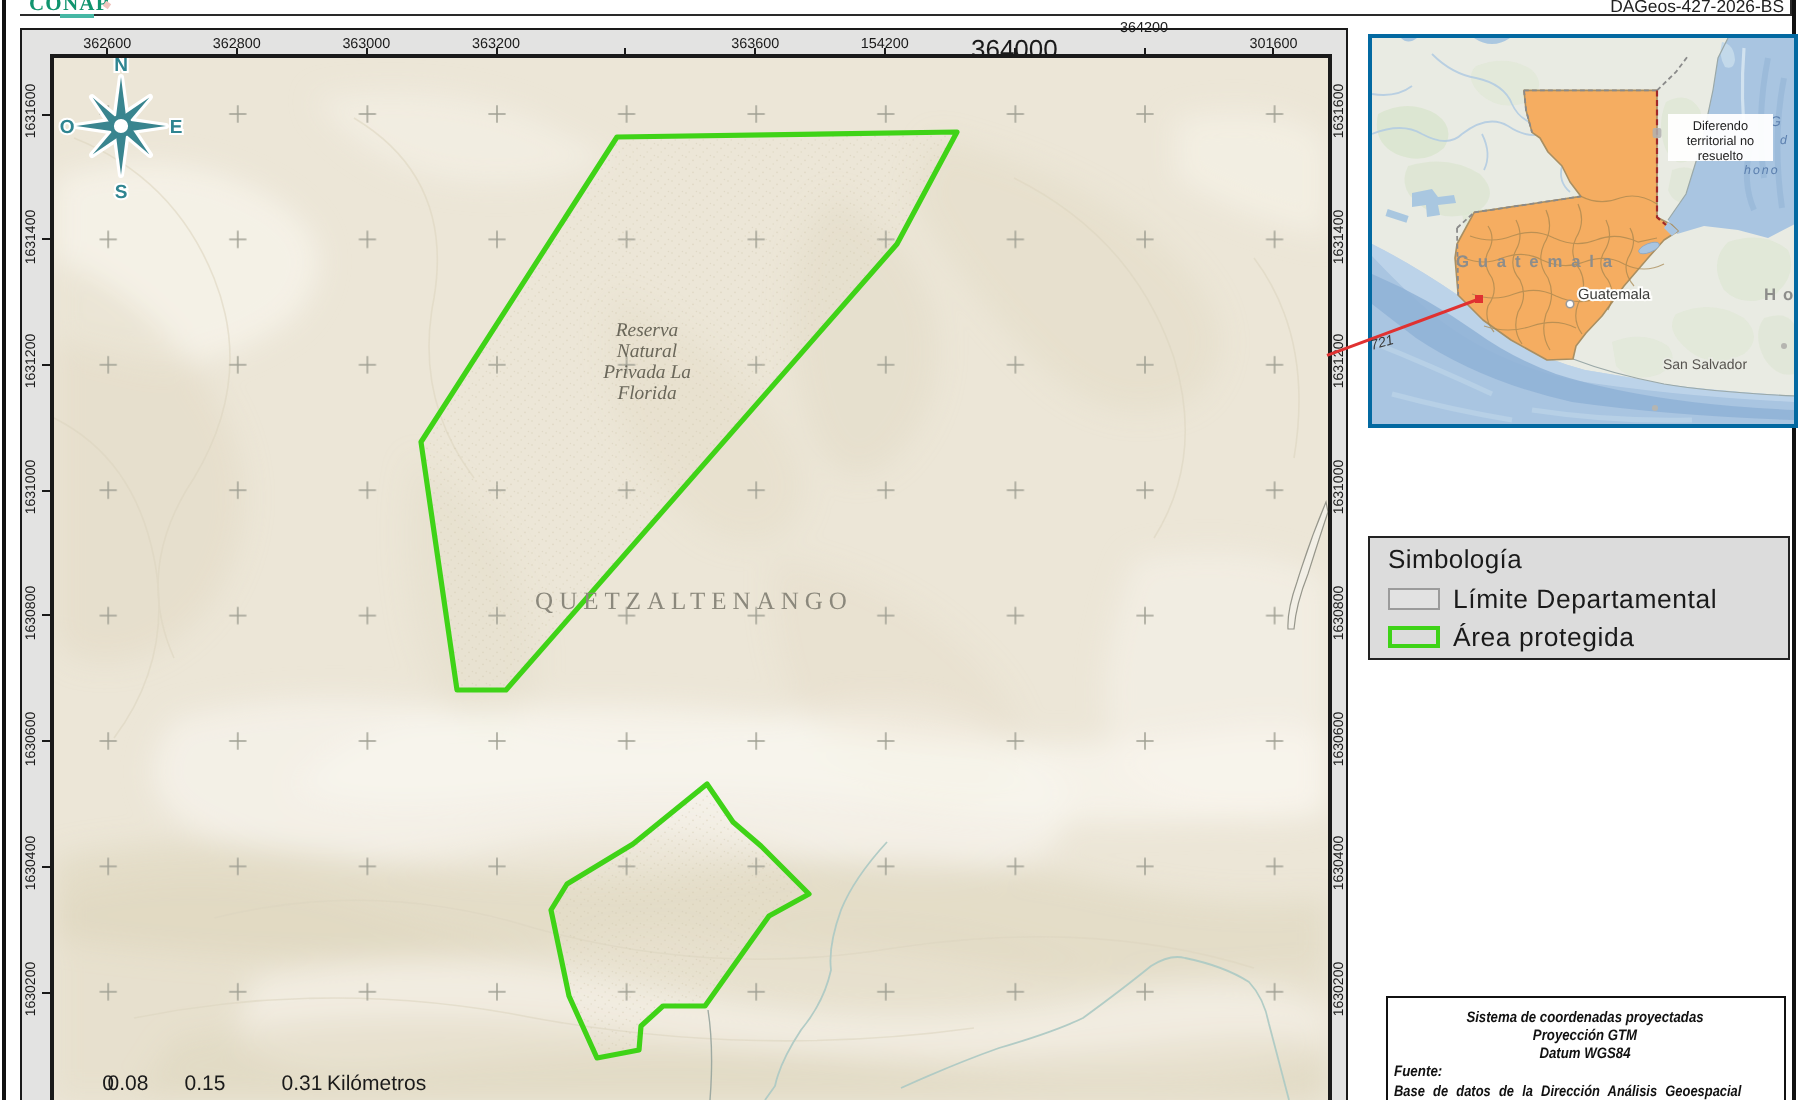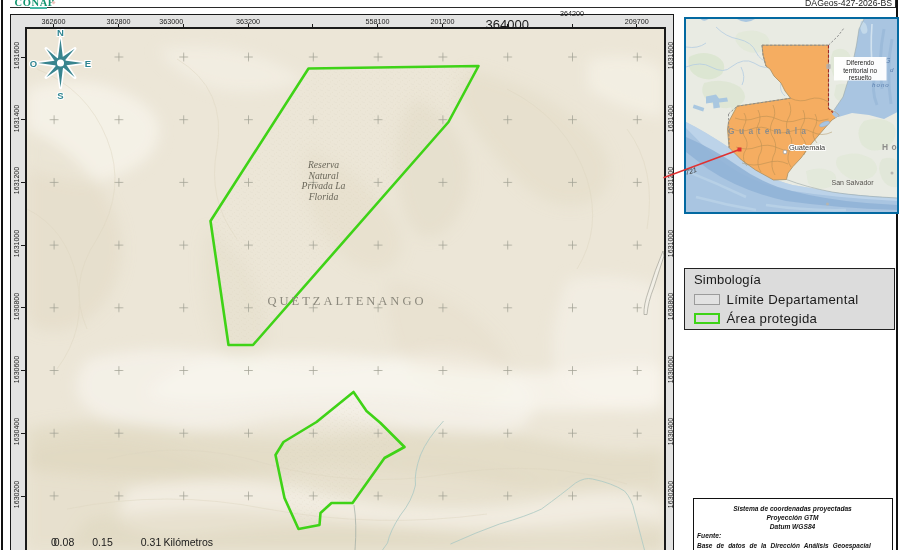--- a/index.html
+++ b/index.html
@@ -26,35 +26,35 @@
 
 <div class="abs" style="left:10px;top:14px;width:664px;height:536px;background:#e3e3e2;border:1.6px solid #1a1a1a;border-bottom:none;box-sizing:border-box;"></div>
 
 <div class="abs" style="left:24.5px;top:27px;width:641px;height:523px;background:#ece6d7;border:2px solid #1a1a1a;border-bottom:none;box-sizing:border-box;"></div>
 
 <div id="topcoords">
     <div class="abs" style="left:29.6px;top:16.6px;width:48px;text-align:center;font-size:7.2px;color:#1a1a1a;">362600</div>
     <div class="abs" style="left:53.2px;top:23.5px;width:1px;height:4px;background:#1a1a1a;"></div>
     <div class="abs" style="left:94.4px;top:16.6px;width:48px;text-align:center;font-size:7.2px;color:#1a1a1a;">362800</div>
     <div class="abs" style="left:118.0px;top:23.5px;width:1px;height:4px;background:#1a1a1a;"></div>
-    <div class="abs" style="left:159.2px;top:16.6px;width:48px;text-align:left;font-size:7.2px;color:#1a1a1a;">363000</div>
+    <div class="abs" style="left:159.2px;top:16.6px;width:48px;text-align:center;font-size:7.2px;color:#1a1a1a;">363000</div>
     <div class="abs" style="left:182.8px;top:23.5px;width:1px;height:4px;background:#1a1a1a;"></div>
     <div class="abs" style="left:224.0px;top:16.6px;width:48px;text-align:center;font-size:7.2px;color:#1a1a1a;">363200</div>
     <div class="abs" style="left:247.6px;top:23.5px;width:1px;height:4px;background:#1a1a1a;"></div>
     <div class="abs" style="left:288.8px;top:16.6px;width:48px;text-align:center;font-size:7.2px;color:#1a1a1a;margin-top:44px;">363400</div>
     <div class="abs" style="left:312.4px;top:23.5px;width:1px;height:4px;background:#1a1a1a;"></div>
-    <div class="abs" style="left:353.6px;top:16.6px;width:48px;text-align:center;font-size:7.2px;color:#1a1a1a;">558100</div>
+    <div class="abs" style="left:353.6px;top:16.6px;width:48px;text-align:center;font-size:7.2px;color:#1a1a1a;">363600</div>
     <div class="abs" style="left:377.2px;top:23.5px;width:1px;height:4px;background:#1a1a1a;"></div>
-    <div class="abs" style="left:418.4px;top:16.6px;width:48px;text-align:center;font-size:7.2px;color:#1a1a1a;">201200</div>
+    <div class="abs" style="left:418.4px;top:16.6px;width:48px;text-align:center;font-size:7.2px;color:#1a1a1a;">154200</div>
     <div class="abs" style="left:442.0px;top:23.5px;width:1px;height:4px;background:#1a1a1a;"></div>
     <div class="abs" style="left:483.2px;top:16.6px;width:48px;text-align:center;font-size:13px;color:#1a1a1a;">364000</div>
     <div class="abs" style="left:506.8px;top:23.5px;width:1px;height:4px;background:#1a1a1a;"></div>
     <div class="abs" style="left:548.0px;top:9px;width:48px;text-align:center;font-size:7.2px;color:#1a1a1a;">364200</div>
     <div class="abs" style="left:571.6px;top:23.5px;width:1px;height:4px;background:#1a1a1a;"></div>
-    <div class="abs" style="left:612.8px;top:16.6px;width:48px;text-align:center;font-size:7.2px;color:#1a1a1a;">209700</div>
+    <div class="abs" style="left:612.8px;top:16.6px;width:48px;text-align:center;font-size:7.2px;color:#1a1a1a;">301600</div>
     <div class="abs" style="left:636.4px;top:23.5px;width:1px;height:4px;background:#1a1a1a;"></div>
   </div>
 
 <div id="leftcoords">
     <div class="abs" style="left:-8.5px;top:52.0px;width:48px;text-align:center;font-size:7px;color:#1a1a1a;transform:rotate(-90deg);transform-origin:center;">1631600</div>
     <div class="abs" style="left:20.5px;top:56.6px;width:4px;height:1px;background:#1a1a1a;"></div>
     <div class="abs" style="left:-8.5px;top:114.7px;width:48px;text-align:center;font-size:7px;color:#1a1a1a;transform:rotate(-90deg);transform-origin:center;">1631400</div>
     <div class="abs" style="left:20.5px;top:119.3px;width:4px;height:1px;background:#1a1a1a;"></div>
     <div class="abs" style="left:-8.5px;top:177.4px;width:48px;text-align:center;font-size:7px;color:#1a1a1a;transform:rotate(-90deg);transform-origin:center;">1631200</div>
     <div class="abs" style="left:20.5px;top:182.0px;width:4px;height:1px;background:#1a1a1a;"></div>

